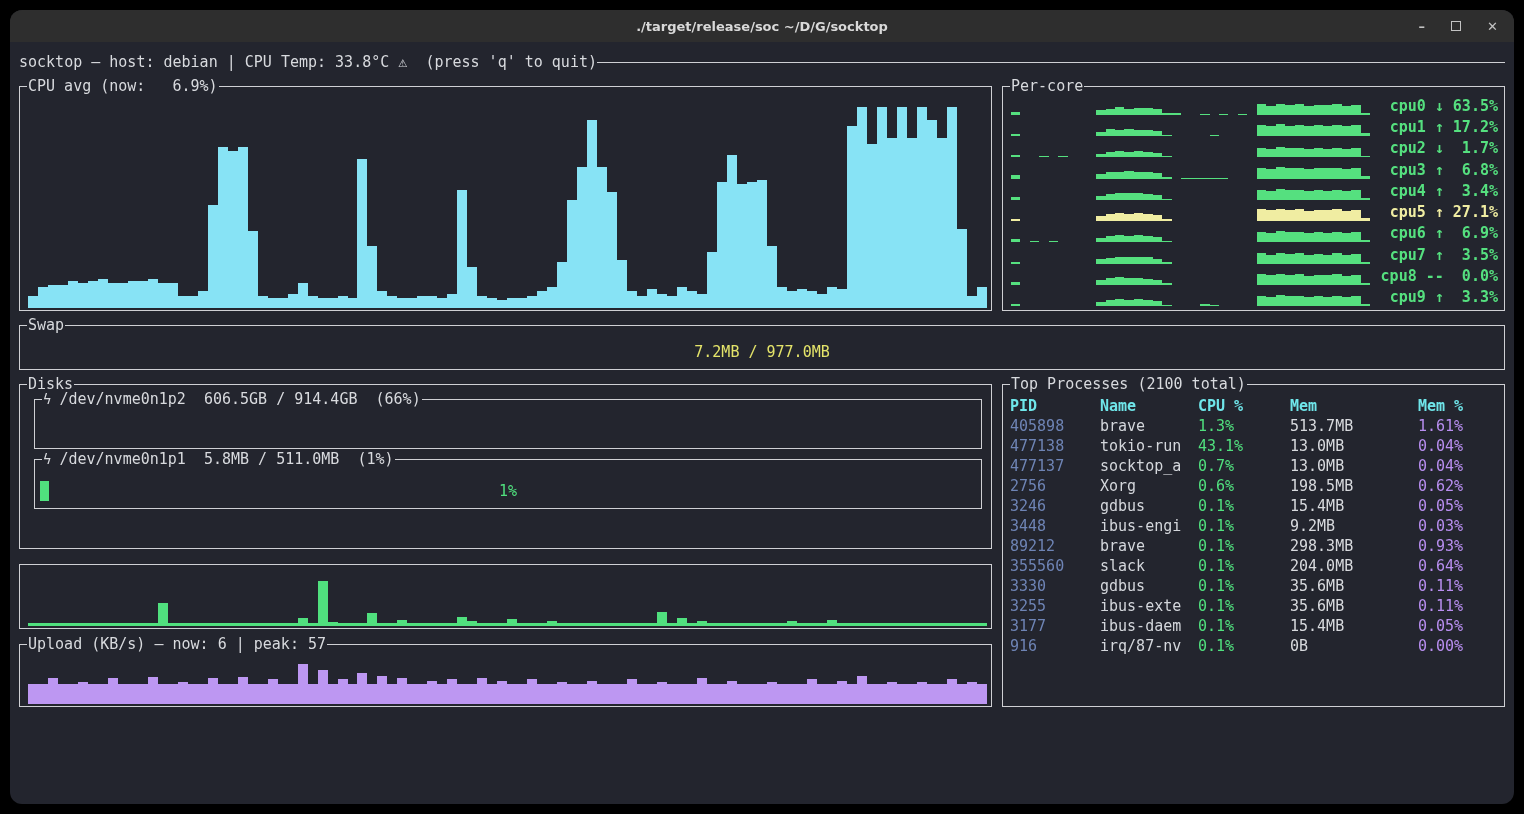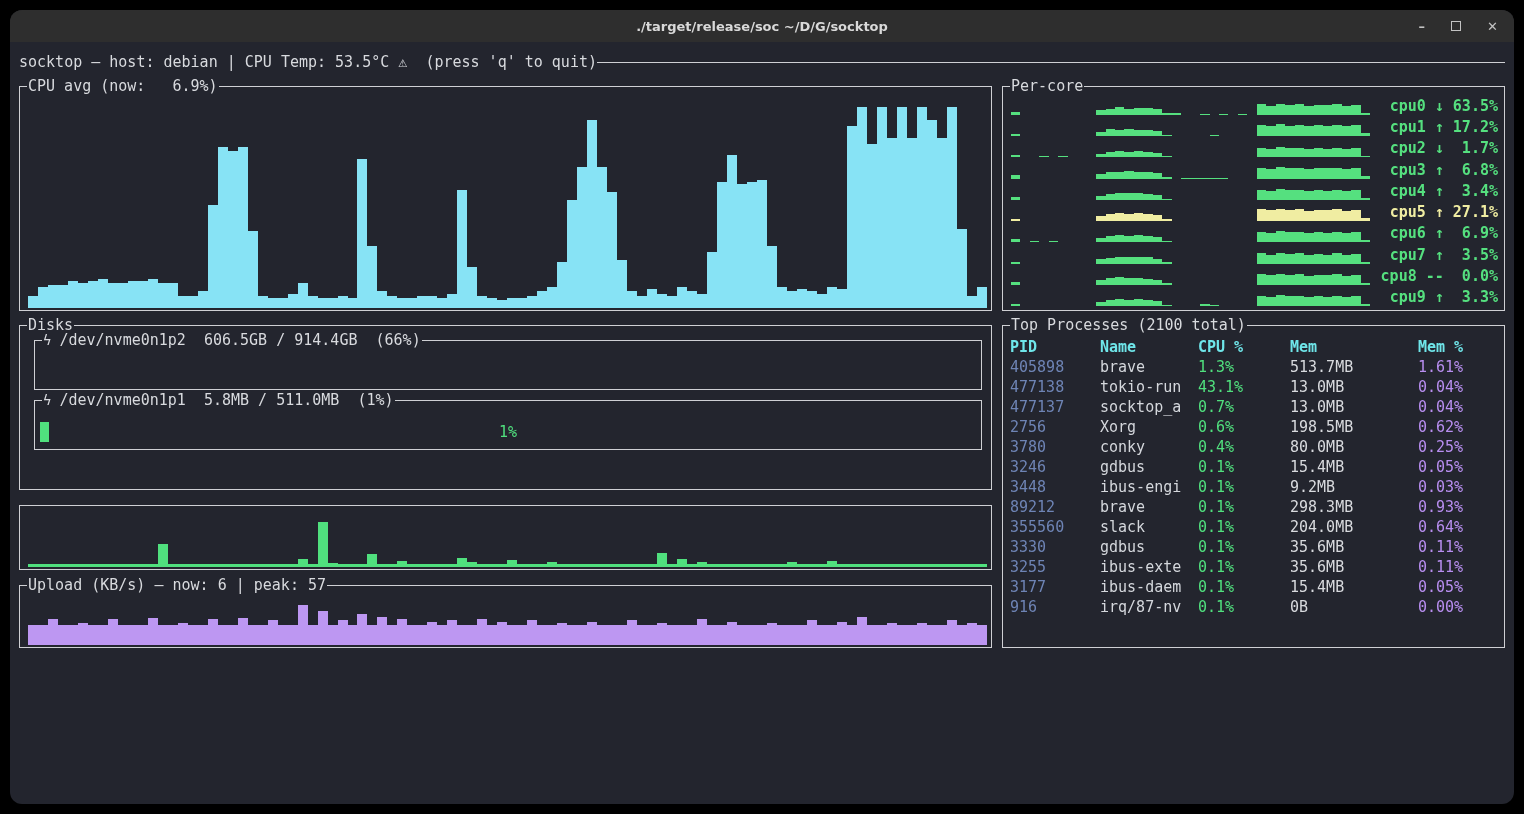--- a/index.html
+++ b/index.html
@@ -82,21 +82,21 @@
     <div class="controls">
       <span class="ctrl">–</span>
       <span class="ctrl ctrl-max"></span>
       <span class="ctrl">✕</span>
     </div>
   </div>
 
   <div class="content">
 
     <div class="app-header">
-      <span>socktop — host: debian | CPU Temp: 53.5°C ⚠  (press 'q' to quit)</span>
+      <span>socktop — host: debian | CPU Temp: 33.8°C ⚠  (press 'q' to quit)</span>
       <span class="rule"></span>
     </div>
 
     <div class="grid-row1">
       <div class="panel cpu-panel">
         <span class="panel-title">CPU avg (now:   6.9%)</span>
         <div class="chart cpu-chart">
             <div style="flex: 1 1 0px; height: 6%; background: rgb(135, 227, 245);"></div>
             <div style="flex: 1 1 0px; height: 10%; background: rgb(135, 227, 245);"></div>
             <div style="flex: 1 1 0px; height: 11%; background: rgb(135, 227, 245);"></div>
@@ -626,20 +626,27 @@
                 <div style="flex: 1 1 0px; height: 58%; background: rgb(85, 224, 127);"></div>
                 <div style="flex: 1 1 0px; height: 14%; background: rgb(85, 224, 127);"></div>
               </div>
               <span class="percore-label" style="color: rgb(85, 224, 127);">cpu9 ↑  3.3%</span>
             </div>
           </div>
       </div>
     </div>
 
 
+    <div class="panel bar-panel">
+      <span class="panel-title">Swap</span>
+      <div class="bar-track">
+        <div class="bar-fill mem-fill" style="width: 0%;"></div>
+        <div class="bar-label swap-label">7.2MB / 977.0MB</div>
+      </div>
+    </div>
 
     <div class="grid-row2">
       <div class="left-col">
         <div class="panel disks-panel">
           <span class="panel-title">Disks</span>
 
           <div class="panel disk-sub first">
             <span class="panel-title disk-title"><span class="disk-icon">ϟ</span><span>/dev/nvme0n1p2  606.5GB / 914.4GB  (66%)</span></span>
           </div>
 
@@ -857,21 +864,20 @@
       </div>
 
       <div class="panel proc-panel">
         <span class="panel-title">Top Processes (2100 total)</span>
         <div class="proc-table">
             <div class="proc-row hdr"><span class="c-pid">PID</span><span class="c-name">Name</span><span class="c-cpu">CPU %</span><span class="c-mem">Mem</span><span class="c-memp">Mem %</span></div>
             <div class="proc-row "><span class="c-pid">405898</span><span class="c-name">brave</span><span class="c-cpu">1.3%</span><span class="c-mem">513.7MB</span><span class="c-memp">1.61%</span></div>
             <div class="proc-row "><span class="c-pid">477138</span><span class="c-name">tokio-run</span><span class="c-cpu">43.1%</span><span class="c-mem">13.0MB</span><span class="c-memp">0.04%</span></div>
             <div class="proc-row "><span class="c-pid">477137</span><span class="c-name">socktop_a</span><span class="c-cpu">0.7%</span><span class="c-mem">13.0MB</span><span class="c-memp">0.04%</span></div>
             <div class="proc-row "><span class="c-pid">2756</span><span class="c-name">Xorg</span><span class="c-cpu">0.6%</span><span class="c-mem">198.5MB</span><span class="c-memp">0.62%</span></div>
-            <div class="proc-row "><span class="c-pid">3780</span><span class="c-name">conky</span><span class="c-cpu">0.4%</span><span class="c-mem">80.0MB</span><span class="c-memp">0.25%</span></div>
             <div class="proc-row "><span class="c-pid">3246</span><span class="c-name">gdbus</span><span class="c-cpu">0.1%</span><span class="c-mem">15.4MB</span><span class="c-memp">0.05%</span></div>
             <div class="proc-row "><span class="c-pid">3448</span><span class="c-name">ibus-engi</span><span class="c-cpu">0.1%</span><span class="c-mem">9.2MB</span><span class="c-memp">0.03%</span></div>
             <div class="proc-row "><span class="c-pid">89212</span><span class="c-name">brave</span><span class="c-cpu">0.1%</span><span class="c-mem">298.3MB</span><span class="c-memp">0.93%</span></div>
             <div class="proc-row "><span class="c-pid">355560</span><span class="c-name">slack</span><span class="c-cpu">0.1%</span><span class="c-mem">204.0MB</span><span class="c-memp">0.64%</span></div>
             <div class="proc-row "><span class="c-pid">3330</span><span class="c-name">gdbus</span><span class="c-cpu">0.1%</span><span class="c-mem">35.6MB</span><span class="c-memp">0.11%</span></div>
             <div class="proc-row "><span class="c-pid">3255</span><span class="c-name">ibus-exte</span><span class="c-cpu">0.1%</span><span class="c-mem">35.6MB</span><span class="c-memp">0.11%</span></div>
             <div class="proc-row "><span class="c-pid">3177</span><span class="c-name">ibus-daem</span><span class="c-cpu">0.1%</span><span class="c-mem">15.4MB</span><span class="c-memp">0.05%</span></div>
             <div class="proc-row "><span class="c-pid">916</span><span class="c-name">irq/87-nv</span><span class="c-cpu">0.1%</span><span class="c-mem">0B</span><span class="c-memp">0.00%</span></div>
           </div>
       </div>

